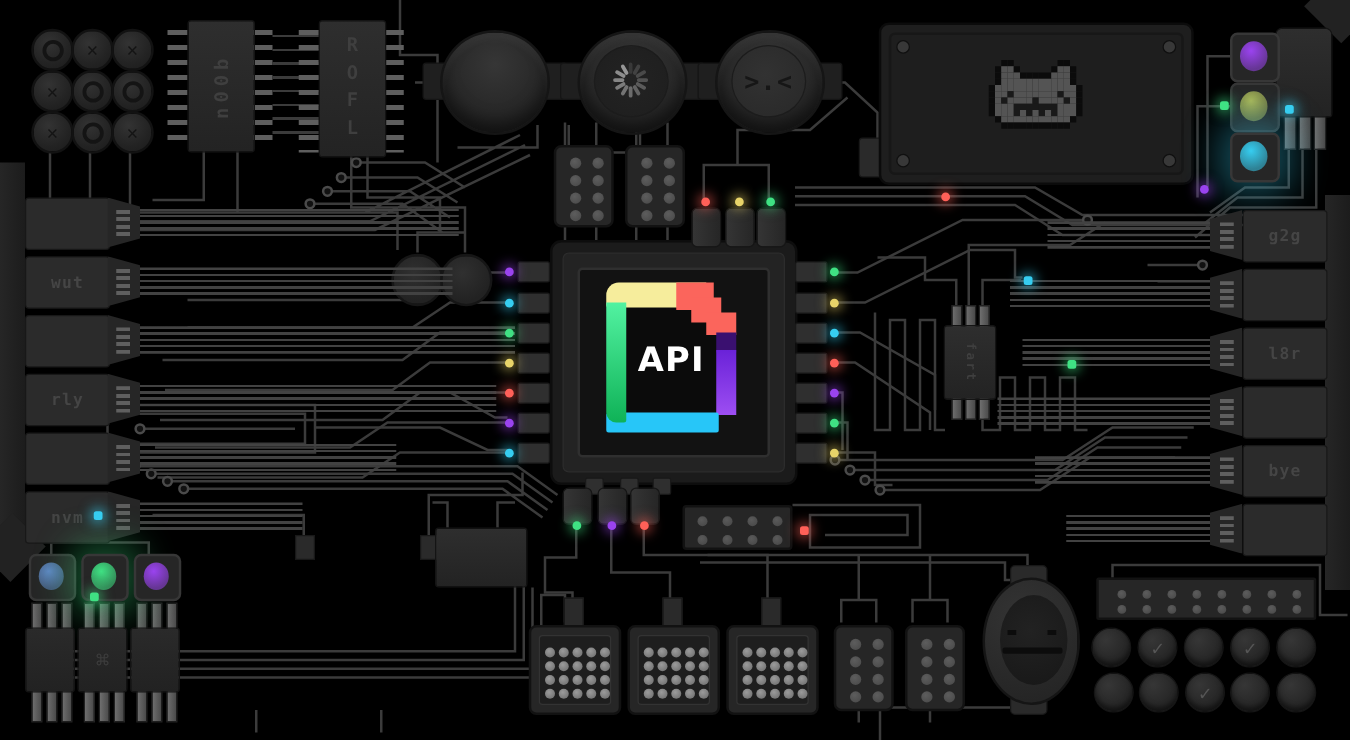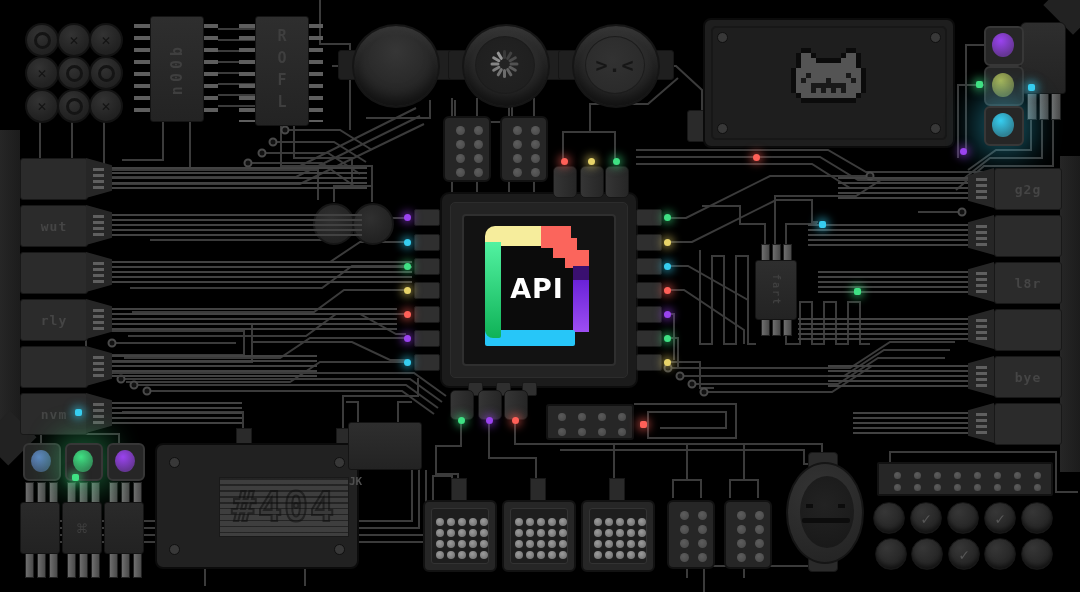--- a/index.html
+++ b/index.html
@@ -540,31 +540,20 @@
       <div style="position: absolute; left: 109px; top: 550px; width: 7px; height: 26px; background: linear-gradient(90deg, rgb(110, 110, 110), rgb(74, 74, 74)); border: 1px solid rgb(34, 34, 34); z-index: 2;"></div>
       <div style="position: absolute; left: 121px; top: 482px; width: 7px; height: 22px; background: linear-gradient(90deg, rgb(110, 110, 110), rgb(74, 74, 74)); border: 1px solid rgb(34, 34, 34); z-index: 2;"></div>
       <div style="position: absolute; left: 121px; top: 550px; width: 7px; height: 26px; background: linear-gradient(90deg, rgb(110, 110, 110), rgb(74, 74, 74)); border: 1px solid rgb(34, 34, 34); z-index: 2;"></div>
       <div style="position: absolute; left: 133px; top: 482px; width: 7px; height: 22px; background: linear-gradient(90deg, rgb(110, 110, 110), rgb(74, 74, 74)); border: 1px solid rgb(34, 34, 34); z-index: 2;"></div>
       <div style="position: absolute; left: 133px; top: 550px; width: 7px; height: 26px; background: linear-gradient(90deg, rgb(110, 110, 110), rgb(74, 74, 74)); border: 1px solid rgb(34, 34, 34); z-index: 2;"></div>
       <div style="position: absolute; left: 104px; top: 502px; width: 38px; height: 50px; background: linear-gradient(rgb(42, 42, 42), rgb(34, 34, 34)); border: 1px solid rgb(20, 20, 20); border-radius: 3px; z-index: 3; display: flex; align-items: center; justify-content: center; color: rgb(61, 61, 61); font-size: 18px;"></div>
     </div>
 
   <div class="stub" style="left:236px;top:428px;width:14px;height:18px;"></div>
   <div class="stub" style="left:336px;top:428px;width:14px;height:18px;"></div>
-  <div class="panel" style="left:155px;top:443px;width:200px;height:122px;background:#212121;">
-    <div class="screwdot" style="left:12px;top:12px;"></div>
-    <div class="screwdot" style="right:12px;top:12px;"></div>
-    <div class="screwdot" style="left:12px;bottom:12px;"></div>
-    <div class="screwdot" style="right:12px;bottom:12px;"></div>
-    <div class="abs" style="left:62px;top:32px;width:128px;height:58px;background:#3e3e3e;border:1px solid #191919;">
-      <div id="display-code" style="left:0;top:0;width:100%;height:100%;">#404</div>
-      <div class="scanlines"></div>
-    </div>
-    <div class="abs" style="left:192px;top:30px;color:#4f4f4f;font-size:11px;font-weight:bold;">JK</div>
-  </div>
 
   <div class="ic" style="left:348px;top:422px;width:72px;height:46px;"></div>
 
   <div id="speakers">
       <div style="position: absolute; left: 451px; top: 478px; width: 14px; height: 24px; background: rgb(42, 42, 42); border: 1px solid rgb(24, 24, 24); z-index: 2;"></div>
       <div class="dotgrid-box" id="spk423" style="position: absolute; left: 423px; top: 500px; width: 70px; height: 68px;">
         <div style="position: absolute; inset: 6px; background: rgb(30, 30, 30); border: 1px solid rgb(51, 51, 51); border-radius: 3px;"></div>
         <div style="position: absolute; left: 11px; top: 15.5px; width: 8px; height: 8px; border-radius: 50%; background: radial-gradient(circle at 40% 35%, rgb(155, 155, 155), rgba(155, 155, 155, 0.6));"></div>
         <div style="position: absolute; left: 22px; top: 15.5px; width: 8px; height: 8px; border-radius: 50%; background: radial-gradient(circle at 40% 35%, rgb(155, 155, 155), rgba(155, 155, 155, 0.6));"></div>
         <div style="position: absolute; left: 33px; top: 15.5px; width: 8px; height: 8px; border-radius: 50%; background: radial-gradient(circle at 40% 35%, rgb(155, 155, 155), rgba(155, 155, 155, 0.6));"></div>

